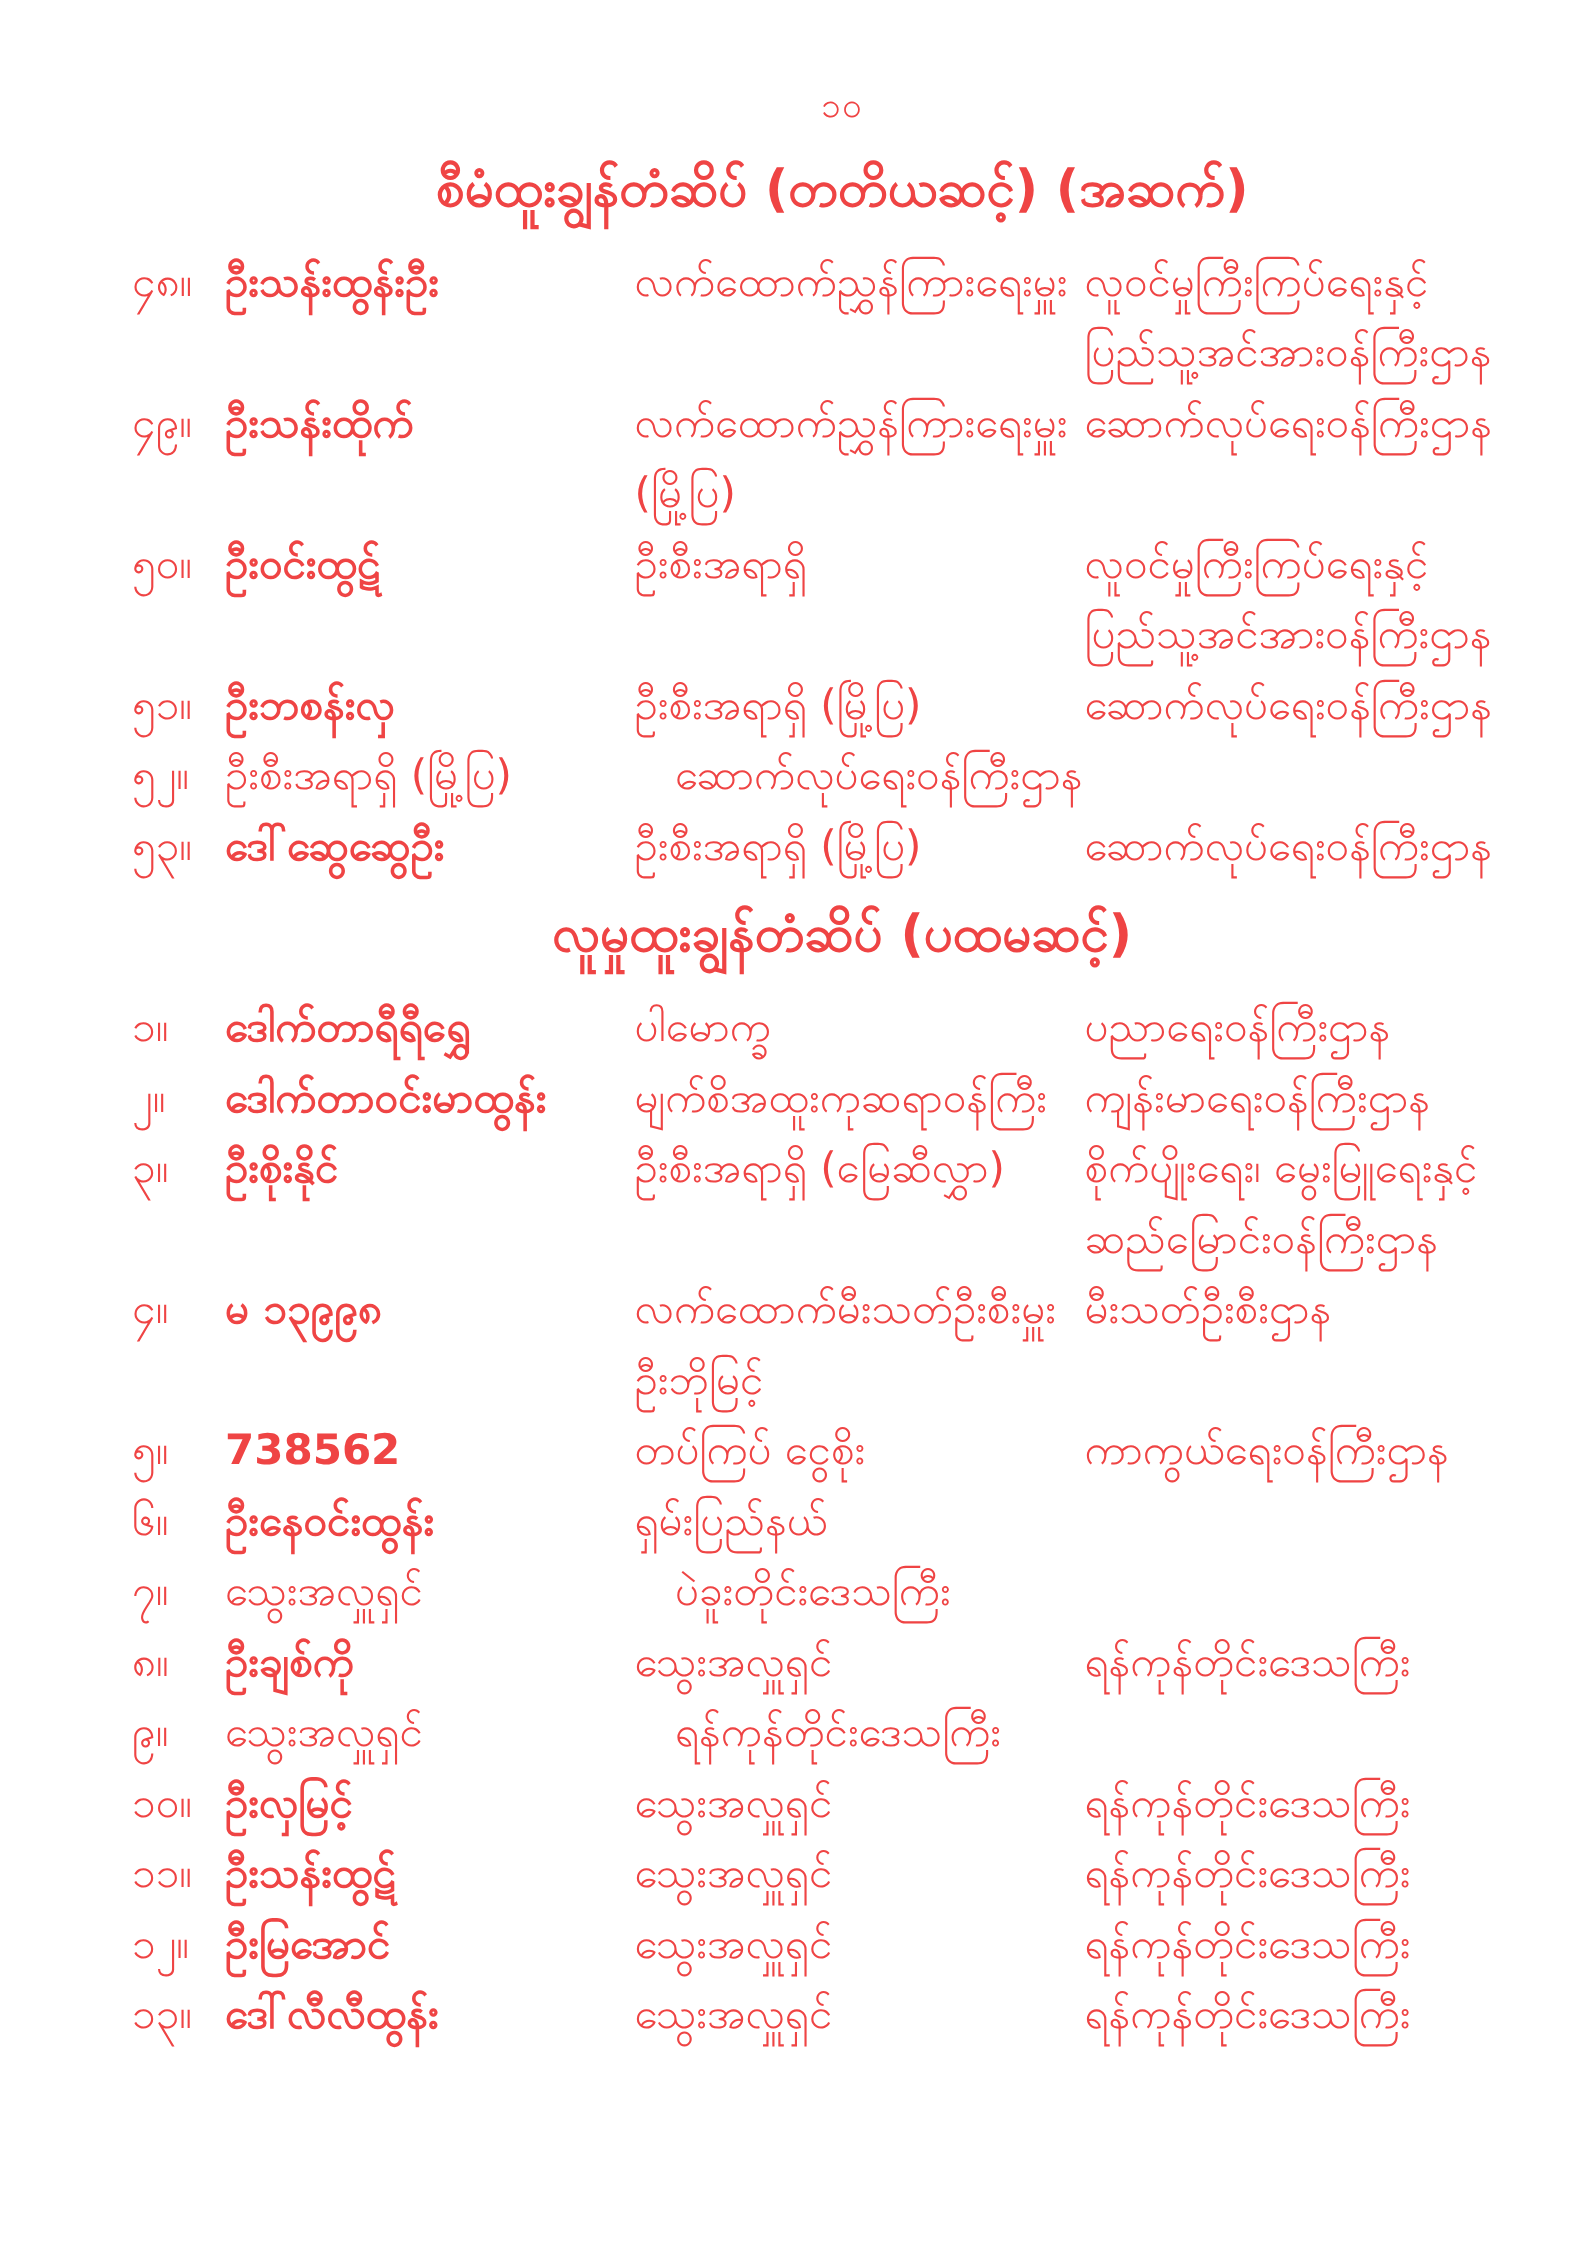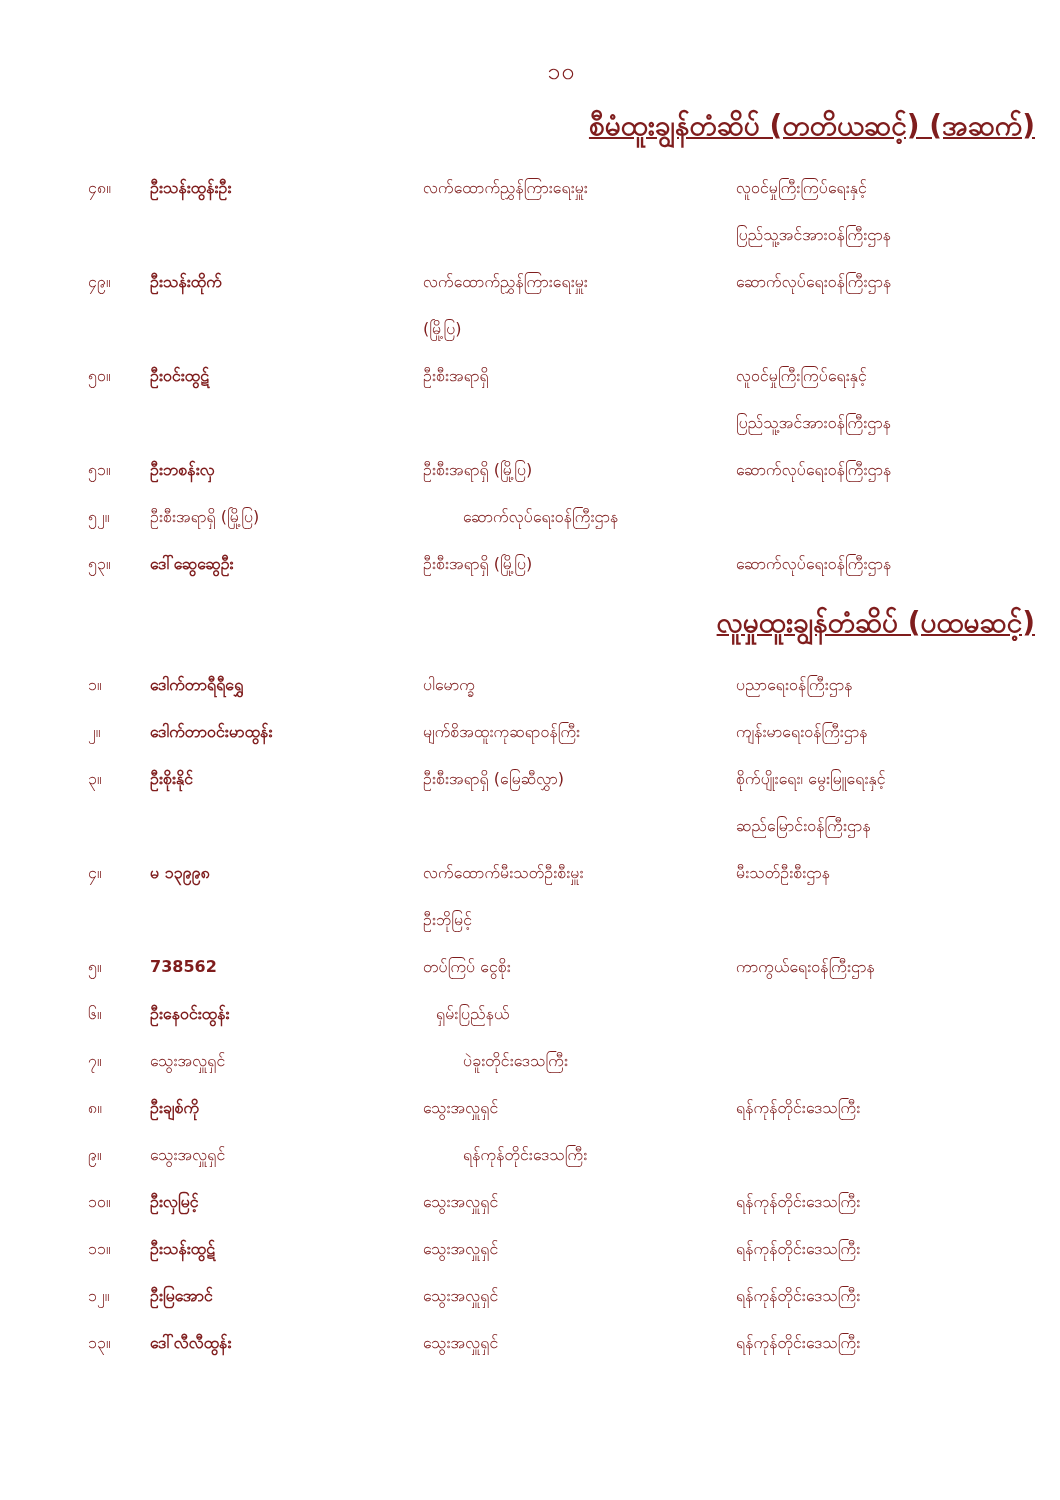--- a/index.html
+++ b/index.html
@@ -4,48 +4,47 @@
 <style>
   html, body { margin: 0; padding: 0; background: #e9e9e9; }
   .page {
     width: 1060px;
     height: 1500px;
     margin: 0 auto;
     background: #ffffff;
     box-sizing: border-box;
     padding: 52px 25px 0 88px;
     font-family: "DejaVu Sans", "Liberation Sans", sans-serif;
-    color: #7f1d1d;
+    color: #ef4444;
     overflow: hidden;
   }
   .page-number {
     text-align: center;
     font-size: 23px;
     line-height: 38px;
     letter-spacing: 1px;
   }
   .section-heading {
-    text-align: right;
-    font-size: 28px;
+    text-align: center;
+    font-size: 34px;
     font-weight: bold;
     margin: 10px 0 12px 0;
     line-height: 52px;
-    text-decoration: underline;
   }
   .rows { }
   .row {
     display: flex;
     align-items: flex-start;
-    font-size: 16px;
+    font-size: 28px;
   }
   .cell { box-sizing: border-box; }
   .c-no   { width: 62px;  flex: 0 0 62px; }
   .c-name { width: 273px; flex: 0 0 273px; font-weight: bold; }
   .c-pos  { width: 300px; flex: 0 0 300px; padding-right: 8px; }
-  .c-min  { flex: 1 1 auto; margin-left: 13px; }
+  .c-min  { flex: 1 1 auto; }
   .line { line-height: 47px; white-space: nowrap; }
   .line:empty { display: none; }
 </style>
 </head>
 <body>
 
 <div class="page">
   <div class="page-number">၁၀</div>
 
   <section>

